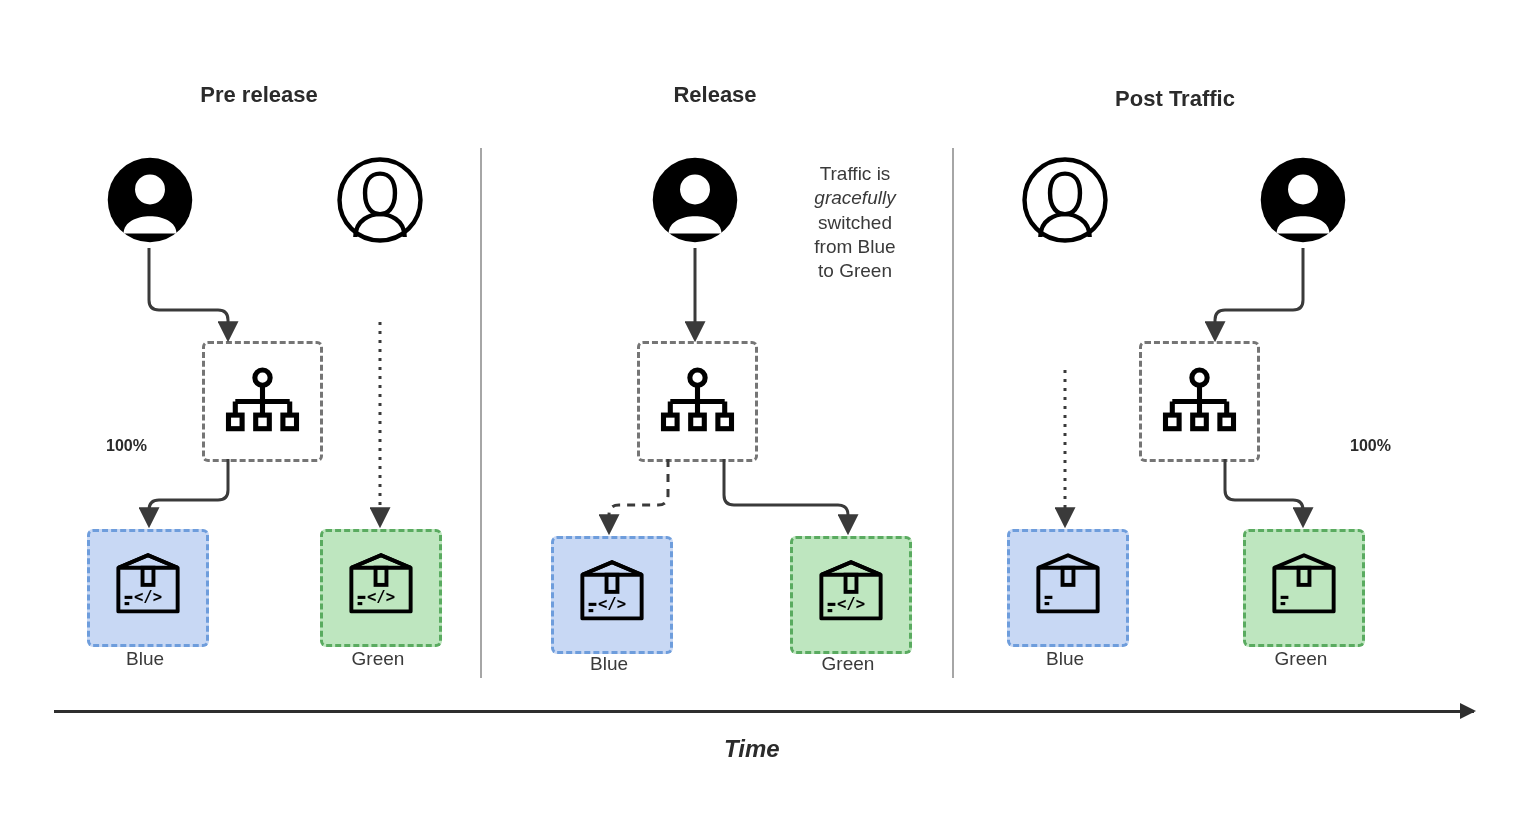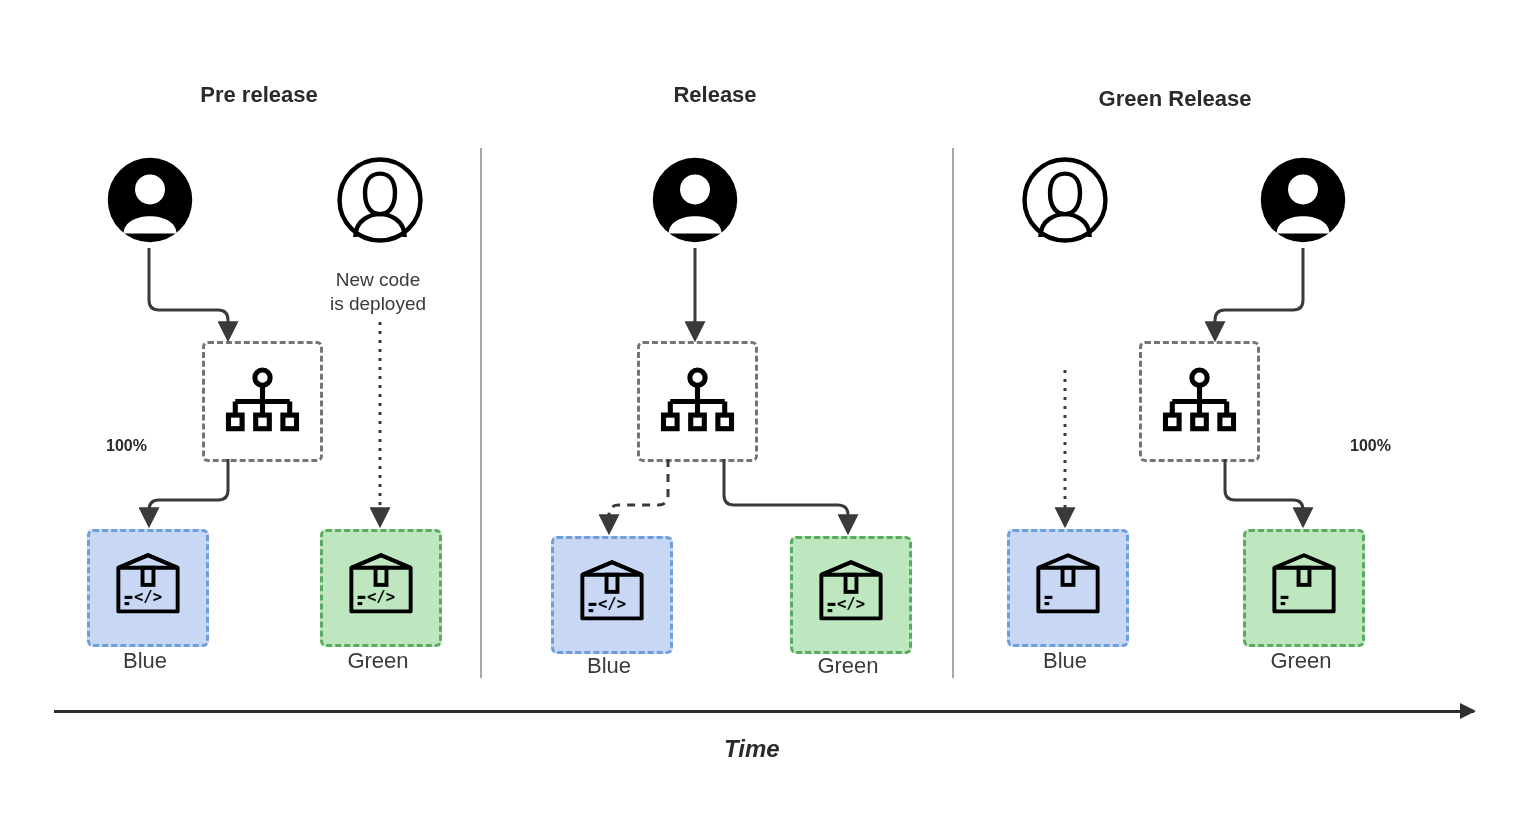--- a/index.html
+++ b/index.html
@@ -52,21 +52,21 @@
 
 .dashed-box {
   border: 3px dashed #757575;
   border-radius: 6px;
   background: #fff;
   display:flex; align-items:center; justify-content:center;
 }
 .blue-box { border:3px dashed #6e9ddc; background:#c8d8f4; border-radius:6px; display:flex;align-items:center;justify-content:center;}
 .green-box{ border:3px dashed #5aab60; background:#bee6bf; border-radius:6px; display:flex;align-items:center;justify-content:center;}
 
-.env-label { font-size:22px; color:#3a3a3a; text-align:center; }
+.env-label { font-size:19px; color:#3a3a3a; text-align:center; }
 
 .divider {
   width:2px;
   background:#a6a6a6;
 }
 
 .time-axis {
   height:3px;
   background:#2f2f2f;
 }
@@ -86,42 +86,38 @@
   font-size:24px;
 }
 </style>
 </head>
 <body>
 
 <div class="canvas">
 
   <div class="abs stage-title" style="left:179px; top:82px; width:160px;">Pre release</div>
   <div class="abs stage-title" style="left:655px; top:82px; width:120px;">Release</div>
-  <div class="abs stage-title" style="left:1090px; top:86px; width:170px;">Green Release</div>
+  <div class="abs stage-title" style="left:1090px; top:86px; width:170px;">Post Traffic</div>
 
   <div class="abs icon-wrap" style="left:105px; top:155px; width:90px; height:90px;">
     <svg viewBox="0 0 100 100" width="88" height="88">
       <circle cx="50" cy="50" r="48" fill="#000"></circle>
       <circle cx="50" cy="38" r="17" fill="#fff"></circle>
       <path d="M20 88 C20 62 80 62 80 88 Z" fill="#fff"></path>
     </svg>
   </div>
 
   <div class="abs icon-wrap" style="left:335px; top:155px; width:90px; height:90px;">
     <svg viewBox="0 0 100 100" width="88" height="88">
       <circle cx="50" cy="50" r="46" fill="none" stroke="#000" stroke-width="5"></circle>
       <path d="M50 20 C38 20 33 30 33 42 C33 60 42 66 50 66 C58 66 67 60 67 42 C67 30 62 20 50 20 Z" fill="none" stroke="#000" stroke-width="5"></path>
       <path d="M22 92 C22 72 40 66 50 66 C60 66 78 72 78 92" fill="none" stroke="#000" stroke-width="5"></path>
     </svg>
   </div>
 
-  <div class="abs note" style="left:298px; top:268px; width:160px;">
-    <span>New code</span><br>
-    <span>is deployed</span>
-  </div>
 
   <div class="abs dashed-box" style="left:202px; top:341px; width:115px; height:115px;">
     <svg viewBox="0 0 100 100" width="85" height="85">
       <circle cx="50" cy="22" r="9" fill="none" stroke="#000" stroke-width="6"></circle>
       <line x1="50" y1="31" x2="50" y2="50" stroke="#000" stroke-width="6"></line>
       <line x1="18" y1="50" x2="82" y2="50" stroke="#000" stroke-width="6"></line>
       <line x1="18" y1="50" x2="18" y2="66" stroke="#000" stroke-width="6"></line>
       <line x1="50" y1="50" x2="50" y2="66" stroke="#000" stroke-width="6"></line>
       <line x1="82" y1="50" x2="82" y2="66" stroke="#000" stroke-width="6"></line>
       <rect x="10" y="66" width="16" height="16" fill="none" stroke="#000" stroke-width="6"></rect>
@@ -171,20 +167,27 @@
   <div class="abs divider" style="left:480px; top:148px; height:530px;"></div>
 
   <div class="abs icon-wrap" style="left:650px; top:155px; width:90px; height:90px;">
     <svg viewBox="0 0 100 100" width="88" height="88">
       <circle cx="50" cy="50" r="48" fill="#000"></circle>
       <circle cx="50" cy="38" r="17" fill="#fff"></circle>
       <path d="M20 88 C20 62 80 62 80 88 Z" fill="#fff"></path>
     </svg>
   </div>
 
+  <div class="abs note" style="left:790px; top:162px; width:130px;">
+    <span>Traffic is</span><br>
+    <span class="italic">gracefully</span><br>
+    <span>switched</span><br>
+    <span>from Blue</span><br>
+    <span>to Green</span>
+  </div>
 
   <div class="abs dashed-box" style="left:637px; top:341px; width:115px; height:115px;">
     <svg viewBox="0 0 100 100" width="85" height="85">
       <circle cx="50" cy="22" r="9" fill="none" stroke="#000" stroke-width="6"></circle>
       <line x1="50" y1="31" x2="50" y2="50" stroke="#000" stroke-width="6"></line>
       <line x1="18" y1="50" x2="82" y2="50" stroke="#000" stroke-width="6"></line>
       <line x1="18" y1="50" x2="18" y2="66" stroke="#000" stroke-width="6"></line>
       <line x1="50" y1="50" x2="50" y2="66" stroke="#000" stroke-width="6"></line>
       <line x1="82" y1="50" x2="82" y2="66" stroke="#000" stroke-width="6"></line>
       <rect x="10" y="66" width="16" height="16" fill="none" stroke="#000" stroke-width="6"></rect>

